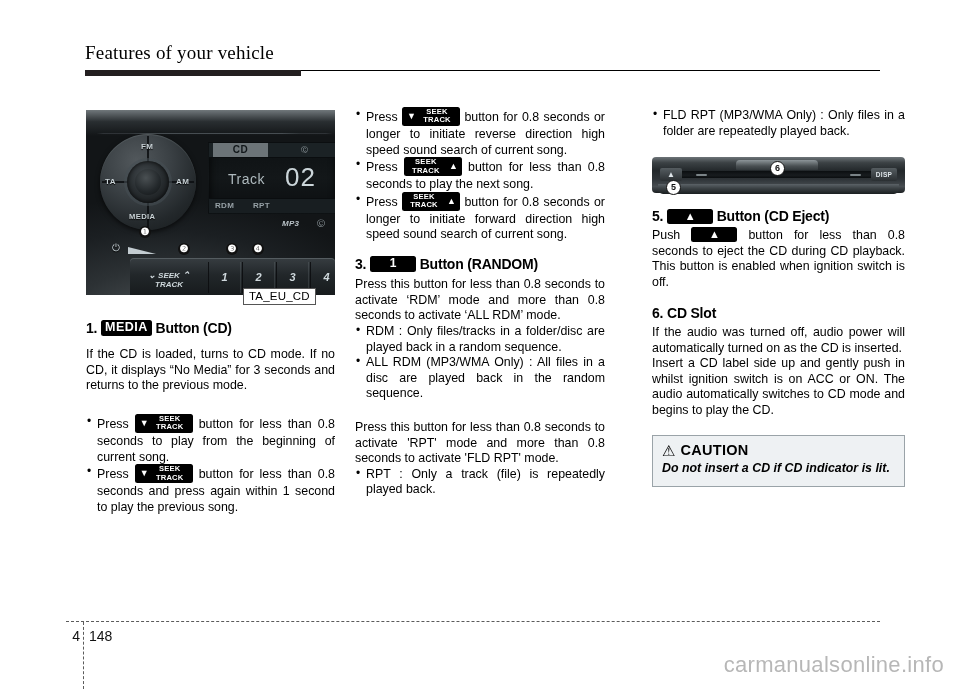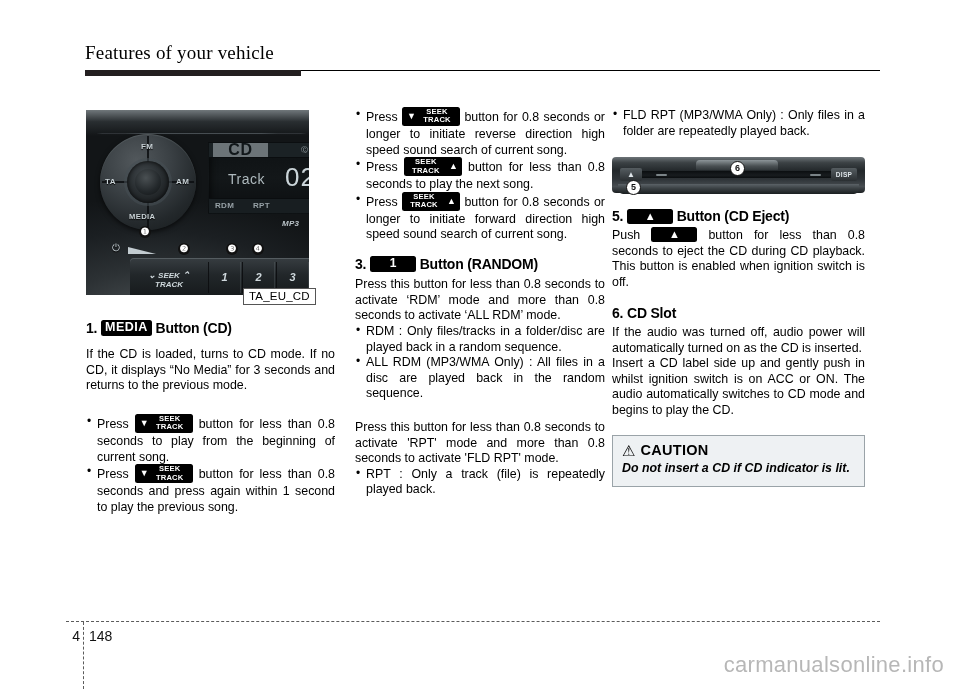--- a/index.html
+++ b/index.html
@@ -55,21 +55,21 @@
   .col {
     position: absolute;
     top: 108px;
     font-size: 12.4px;
     line-height: 15.6px;
     color: #000;
     text-align: justify;
   }
   #col-left  { left: 86px;  width: 249px; }
   #col-mid   { left: 355px; width: 250px; }
-  #col-right { left: 612px; width: 253px; }
+  #col-right { left: 652px; width: 253px; }
 
   p.body { margin: 0 0 0 0; }
 
   h2.section-head {
     font-size: 14.5px;
     font-weight: bold;
     margin: 0;
     letter-spacing: -0.1px;
   }
   h3.item-head {
@@ -178,21 +178,21 @@
     font-size: 11px;
     line-height: 15px;
     text-align: center;
   }
 
   
   #radio-figure {
     position: absolute;
     left: 86px;
     top: 110px;
-    width: 223px;
+    width: 249px;
     height: 185px;
     overflow: hidden;
     background: #15181a;
   }
   #radio-body {
     position: absolute;
     inset: 0;
     background:
       radial-gradient(ellipse 230px 120px at 30% 112%, #4a5053 0%, #2c3134 40%, #1b1f22 72%, #121517 100%),
       linear-gradient(180deg, #2b3033 0%, #1d2225 22%, #24292c 60%, #14181a 100%);
@@ -289,21 +289,21 @@
     position: absolute;
     left: 4px; top: 0px;
     width: 55px; height: 14px;
     background: #6c7478;
   }
   #screen-cd-text {
     position: absolute;
     left: 0; right: 0; top: 1px;
     text-align: center;
     color: #e8eef1;
-    font-size: 16px;
+    font-size: 10px;
     font-weight: bold;
     letter-spacing: 0.6px;
     line-height: 12px;
   }
   #screen-disc-icon {
     position: absolute;
     left: 92px; top: 3px;
     color: #9aa4a9;
     font-size: 7px;
     line-height: 8px;

